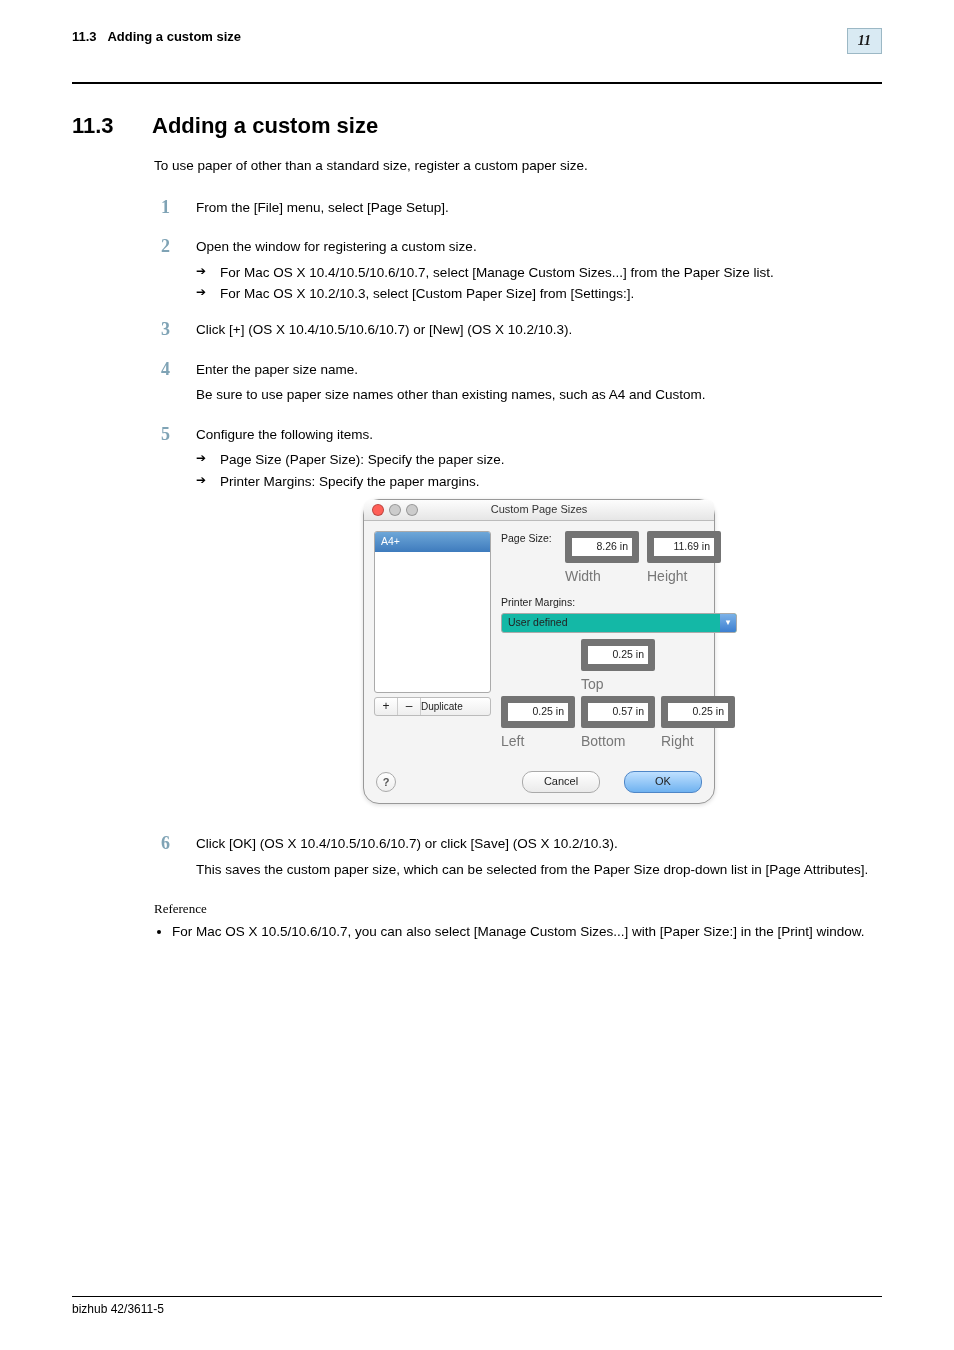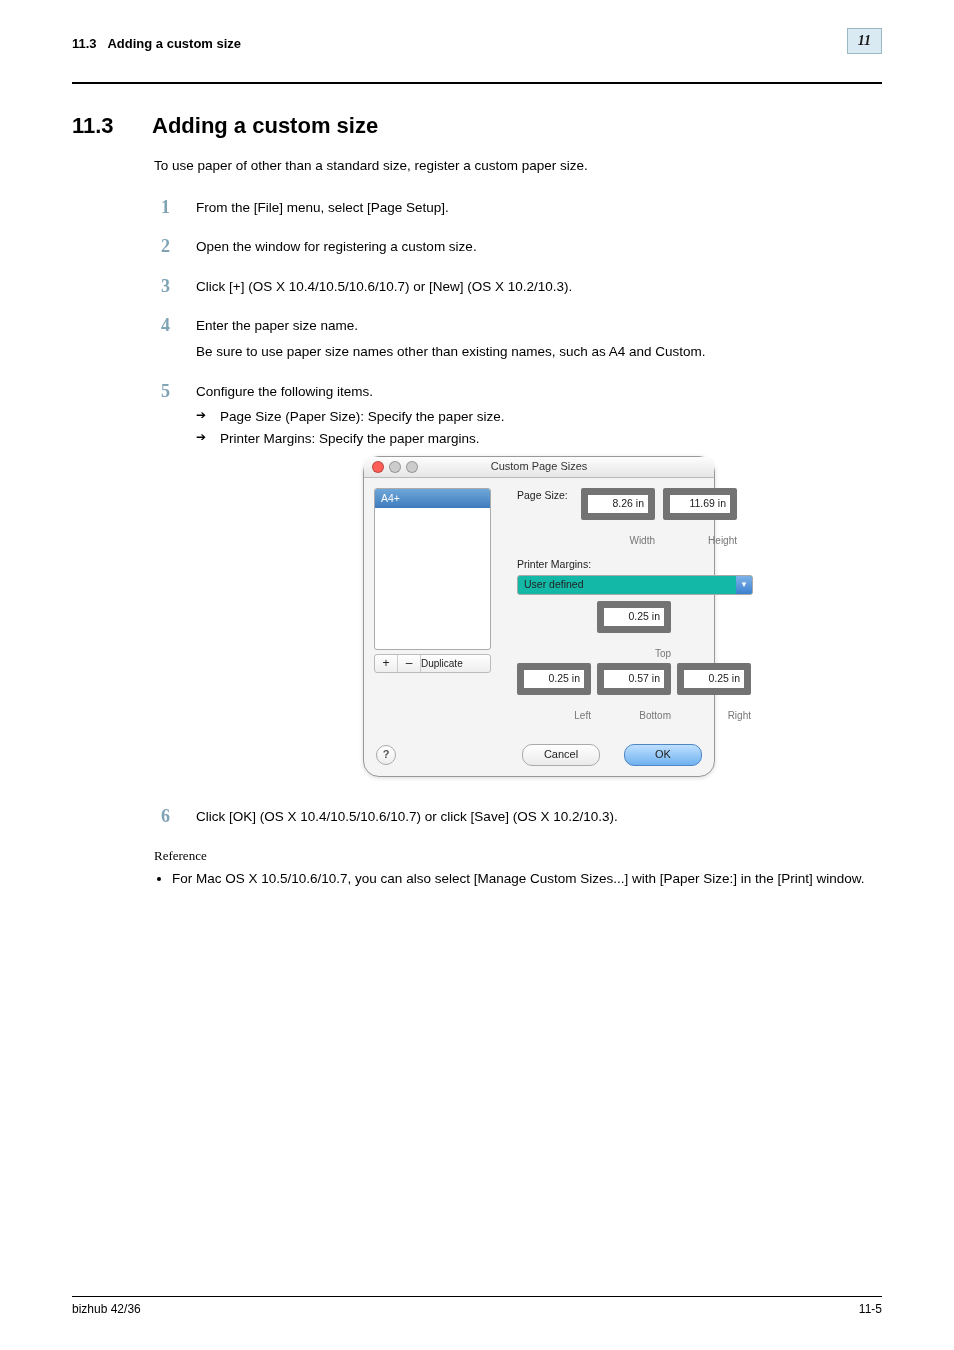--- a/index.html
+++ b/index.html
@@ -1,18 +1,18 @@
 <!DOCTYPE html>
 <html><head>
 <meta charset="utf-8">
 <style>
 html,body{margin:0;padding:0;background:#fff;color:#000;font-family:Helvetica,Arial,sans-serif;font-size:13.5px;line-height:1.45}
 .page{width:954px;min-height:1350px;margin:0 auto;position:relative;box-sizing:border-box;padding:28px 72px 40px 72px}
 .header-line{height:2px;background:#000;margin-top:28px}
-.header-row{display:flex;align-items:flex-end;justify-content:space-between;margin-bottom:3px}
+.header-row{display:flex;align-items:flex-start;justify-content:space-between;margin-bottom:3px}
 .header-left{font-weight:bold;font-size:13px}
 .chapter-tab{background:#d9eaf3;border:1px solid #9cb8c5;padding:2px 10px;font-size:14px;font-weight:bold;font-style:italic;font-family:Georgia,"Times New Roman",serif;color:#1a1a1a}
 h1.section-title{font-size:22px;font-weight:bold;margin:26px 0 14px 0;display:flex;gap:26px}
 h1.section-title .num{width:54px}
 .body-indent{margin-left:82px}
 .intro{margin:0 0 22px 0}
 ol.steps{list-style:none;margin:0;padding:0}
 ol.steps>li{display:flex;gap:26px;margin-bottom:14px;align-items:flex-start}
 .step-num{font-family:Georgia,"Times New Roman",serif;font-weight:bold;font-size:18px;color:#7fa3b5;width:16px;text-align:right;flex:0 0 16px;line-height:1.1}
 .step-body{flex:1}
@@ -23,43 +23,43 @@
 ul.bullets{list-style:disc;margin:4px 0 0 18px;padding:0}
 .ref-heading{font-family:Georgia,"Times New Roman",serif;font-size:13px;margin:8px 0 4px 0}
 .dialog-wrap{display:flex;justify-content:center;margin:8px 0 16px 0}
 .dialog{width:350px;border:1px solid #999;border-radius:16px;background:#f4f4f4;box-shadow:0 1px 4px rgba(0,0,0,.15);font-size:10.5px;font-family:"Lucida Grande",Helvetica,Arial,sans-serif;color:#222}
 .title-bar{position:relative;height:20px;border-bottom:1px solid #bbb;background:linear-gradient(#fdfdfd,#e6e6e6);border-radius:6px 6px 0 0;display:flex;align-items:center;justify-content:center}
 .traffic{position:absolute;left:8px;top:4px;display:flex;gap:5px}
 .traffic span{width:10px;height:10px;border-radius:50%;display:inline-block;border:1px solid rgba(0,0,0,.25)}
 .tl-red{background:#ff5f57}.tl-grey1{background:#ccc}.tl-grey2{background:#ccc}
 .title-text{font-size:11px;color:#333}
 .dialog-body{padding:10px 10px 4px 10px}
-.dialog-row{display:flex;gap:26px}
+.dialog-row{display:flex;gap:10px}
 .size-list{flex:0 0 115px;height:160px;border:1px solid #aaa;background:#fff;border-radius:3px;overflow:hidden}
 .size-list .item{padding:2px 6px;color:#fff;background:linear-gradient(#6ea7d8,#3e7bbd)}
 .list-toolbar{display:flex;margin-top:4px;width:115px;border:1px solid #bbb;border-radius:3px;overflow:hidden;background:linear-gradient(#fff,#eee)}
 .list-toolbar .btn{flex:0 0 22px;text-align:center;border-right:1px solid #ccc;height:17px;line-height:17px;font-size:12px}
 .list-toolbar .dup{flex:1;text-align:left;height:17px;line-height:17px;font-size:10px}
 .form-pane{flex:1}
 .form-group{margin-bottom:8px}
 .form-label{margin-bottom:3px}
 .inline-fields{display:flex;gap:8px;align-items:flex-start}
 .num-input{width:52px;height:16px;border:7px solid #737373;background:#fff;text-align:right;padding:1px 4px;border-radius:2px}
-.small-label{font-size:10px;color:#777;text-align:right;margin-top:14px}
+.small-label{font-size:14px;color:#777;text-align:left;margin-top:3px}
 .select-box{display:flex;align-items:center;width:100%;height:18px;border:1px solid #aaa;background:#14b8a6;border-radius:3px;overflow:hidden}
 .select-box .txt{flex:1;padding:0 6px}
 .select-box .arrow{width:16px;height:100%;background:linear-gradient(#7cb2e8,#3d7fd0);display:flex;align-items:center;justify-content:center;color:#fff;font-size:9px}
 .margins-grid{display:grid;grid-template-columns:1fr 1fr 1fr;grid-template-rows:auto auto auto;gap:2px 6px;align-items:center;margin-top:6px}
 .margins-grid .cell{text-align:center}
 .dialog-footer{display:flex;align-items:center;justify-content:space-between;padding:6px 12px 10px 12px}
 .help-btn{width:18px;height:18px;border-radius:50%;border:1px solid #aaa;background:linear-gradient(#fff,#eee);display:flex;align-items:center;justify-content:center;color:#555;font-weight:bold;font-size:11px}
 .footer-btns{display:flex;gap:24px}
 .pill-btn{min-width:56px;height:20px;border-radius:10px;border:1px solid #aaa;background:linear-gradient(#fff,#eaeaea);font-size:11px;text-align:center;line-height:18px;padding:0 10px}
 .pill-btn.primary{background:linear-gradient(#bfe0ff,#6fb2f0);border-color:#4e86c7}
-.page-footer{position:absolute;bottom:32px;left:72px;right:72px;border-top:1px solid #000;padding-top:4px;display:flex;justify-content:space-between;font-size:12px}
+.page-footer{position:absolute;bottom:32px;left:72px;right:72px;border-top:1px solid #000;padding-top:4px;display:flex;font-size:12px}
 </style>
 </head>
 <body>
 
 <div class="page">
 
   <div class="header-row">
     <div class="header-left">
       <span>11.3</span>&nbsp;&nbsp;&nbsp;<span>Adding a custom size</span>
     </div>
@@ -79,20 +79,24 @@
         <li>
           <div class="step-num">1</div>
           <div class="step-body">
             <p>From the [File] menu, select [Page Setup].</p>
           </div>
         </li>
         <li>
           <div class="step-num">2</div>
           <div class="step-body">
             <p>Open the window for registering a custom size.</p>
+            <ul class="arrows">
+              <li>For Mac OS X 10.4/10.5/10.6/10.7, select [Manage Custom Sizes...] from the Paper Size list.</li>
+              <li>For Mac OS X 10.2/10.3, select [Custom Paper Size] from [Settings:].</li>
+            </ul>
           </div>
         </li>
         <li>
           <div class="step-num">3</div>
           <div class="step-body">
             <p>Click [+] (OS X 10.4/10.5/10.6/10.7) or [New] (OS X 10.2/10.3).</p>
           </div>
         </li>
         <li>
           <div class="step-num">4</div>
@@ -183,20 +187,21 @@
           </div>
         </div>
       </div>
     </div>
   </div>
         </li>
         <li>
           <div class="step-num">6</div>
           <div class="step-body">
             <p>Click [OK] (OS X 10.4/10.5/10.6/10.7) or click [Save] (OS X 10.2/10.3).</p>
+            <p>This saves the custom paper size, which can be selected from the Paper Size drop-down list in [Page Attributes].</p>
           </div>
         </li>
       </ol>
 
     <div class="ref-heading">Reference</div>
     <ul class="bullets" id="ref-bullets">
         <li>For Mac OS X 10.5/10.6/10.7, you can also select [Manage Custom Sizes...] with [Paper Size:] in the [Print] window.</li>
       </ul>
   </div>
 

